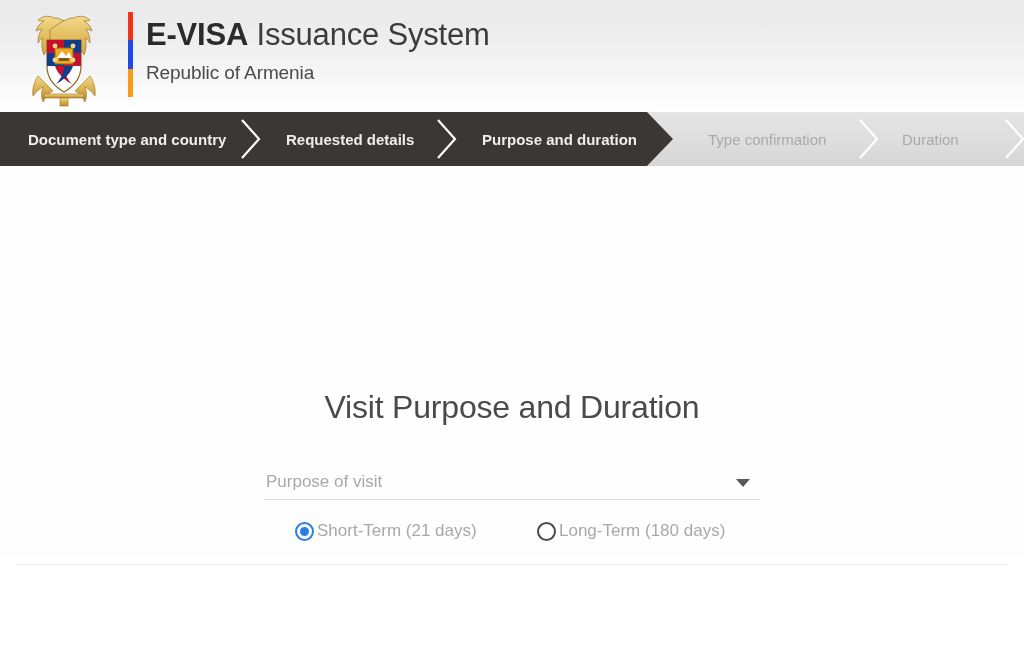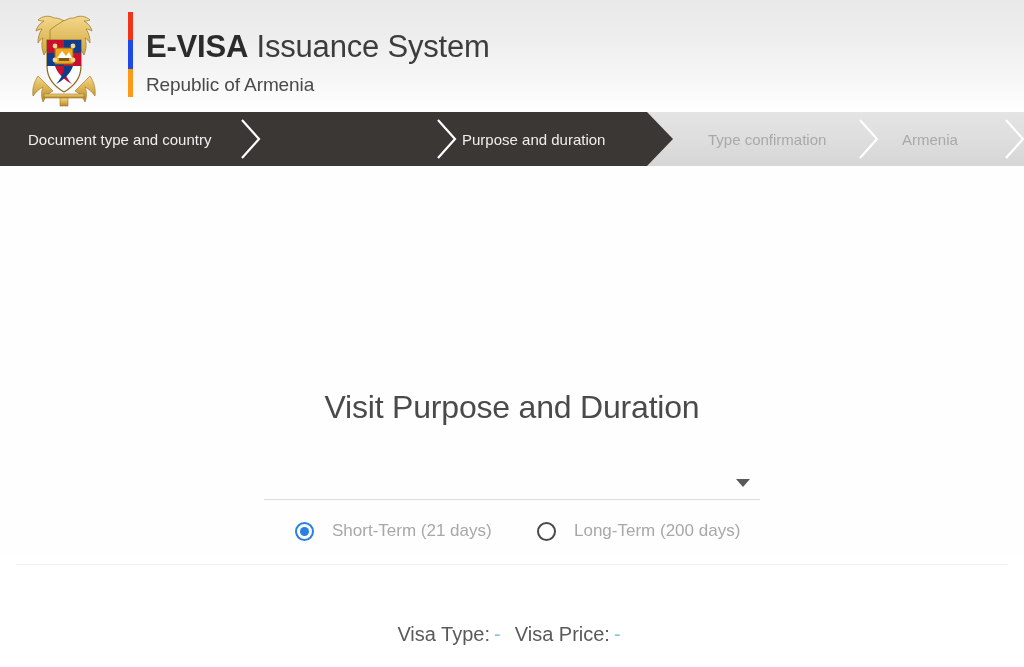--- a/index.html
+++ b/index.html
@@ -52,21 +52,20 @@
     left:146px;
     top:14px;
   }
   .title-line1 {
     font-size:31px;
     line-height:42px;
     color:#3c3c3c;
     font-weight:400;
     letter-spacing:-0.2px;
     white-space:nowrap;
-    margin-top:12px;
   }
   .title-line1 .brand { font-weight:700; color:#2b2b2b; }
   .title-line2 {
     font-size:19px;
     line-height:34px;
     color:#4a4a4a;
     font-weight:400;
     letter-spacing:-0.1px;
     white-space:nowrap;
   }
@@ -98,21 +97,21 @@
   }
   .step {
     position:absolute;
     top:0;
     height:54px;
     display:flex;
     align-items:center;
     font-size:15px;
     white-space:nowrap;
   }
-  .step.dark  { color:#f0eeec; }
+  .step.dark  { color:#f0eeec;font-weight:bold; }
   .step.light { color:#a9a9a9; }
 
   
   .chev {
     position:absolute;
     top:5px;
     width:26px;
     height:44px;
   }
   .chev svg { display:block; width:100%; height:100%; }
@@ -170,21 +169,21 @@
     left:0; right:0;
     top:350px;
     height:30px;
   }
   .radio-opt {
     position:absolute;
     top:0;
     height:30px;
     display:flex;
     align-items:center;
-    gap:18px;
+    gap:3px;
     cursor:pointer;
   }
   .radio-opt.opt0 { left:295px; }
   .radio-opt.opt1 { left:537px; }
 
   .radio-mark {
     position:relative;
     width:19px;
     height:19px;
     border-radius:50%;
@@ -296,65 +295,68 @@
 
   <div class="step dark" style="left:28px;">
       <span>Document type and country</span>
     </div>
   <div class="chev" style="left:238px;">
     <svg viewBox="0 0 26 44">
         <path d="M4 3 L21 22 L4 41" fill="none" stroke="#ffffff" stroke-width="2.2" stroke-linejoin="miter" stroke-linecap="butt"></path>
       </svg>
   </div>
 
+  <div class="step dark" style="left:286px;">
+      <span>Requested details</span>
+    </div>
   <div class="chev" style="left:434px;">
     <svg viewBox="0 0 26 44">
         <path d="M4 3 L21 22 L4 41" fill="none" stroke="#ffffff" stroke-width="2.2" stroke-linejoin="miter" stroke-linecap="butt"></path>
       </svg>
   </div>
 
-  <div class="step dark" style="left:462px;justify-content:center;">
+  <div class="step dark" style="left:482px;justify-content:center;">
       <span>Purpose and duration</span>
     </div>
 
   <div class="step light" style="left:708px;">
       <span>Type confirmation</span>
     </div>
   <div class="chev" style="left:856px;">
     <svg viewBox="0 0 26 44">
         <path d="M4 3 L21 22 L4 41" fill="none" stroke="#ffffff" stroke-width="2.2" stroke-linejoin="miter" stroke-linecap="butt"></path>
       </svg>
   </div>
 
   <div class="step light" style="left:902px;">
-      <span>Armenia</span>
+      <span>Duration</span>
     </div>
   <div class="chev" style="left:1002px;">
     <svg viewBox="0 0 26 44">
         <path d="M4 3 L21 22 L4 41" fill="none" stroke="#ffffff" stroke-width="2.2" stroke-linejoin="miter" stroke-linecap="butt"></path>
       </svg>
   </div>
 </div>
 
 <div class="content">
 
   <div class="page-title">Visit Purpose and Duration</div>
 
   <div class="select-wrap">
+    <div class="select-value">Purpose of visit</div>
     <div class="select-caret"></div>
   </div>
 
   <div class="radio-row">
     <div class="radio-opt opt0">
       <span class="radio-mark checked"></span>
       <span class="radio-label">Short-Term (21 days)</span>
     </div>
     <div class="radio-opt opt1">
       <span class="radio-mark"></span>
-      <span class="radio-label">Long-Term (200 days)</span>
+      <span class="radio-label">Long-Term (180 days)</span>
     </div>
   </div>
 
   <div class="divider d1"></div>
 
-  <div class="summary"><span>Visa Type:</span><span class="sv">-</span><span class="gap"></span><span>Visa Price:</span><span class="sv">-</span></div>
 
 </div>
 
 </body></html>

